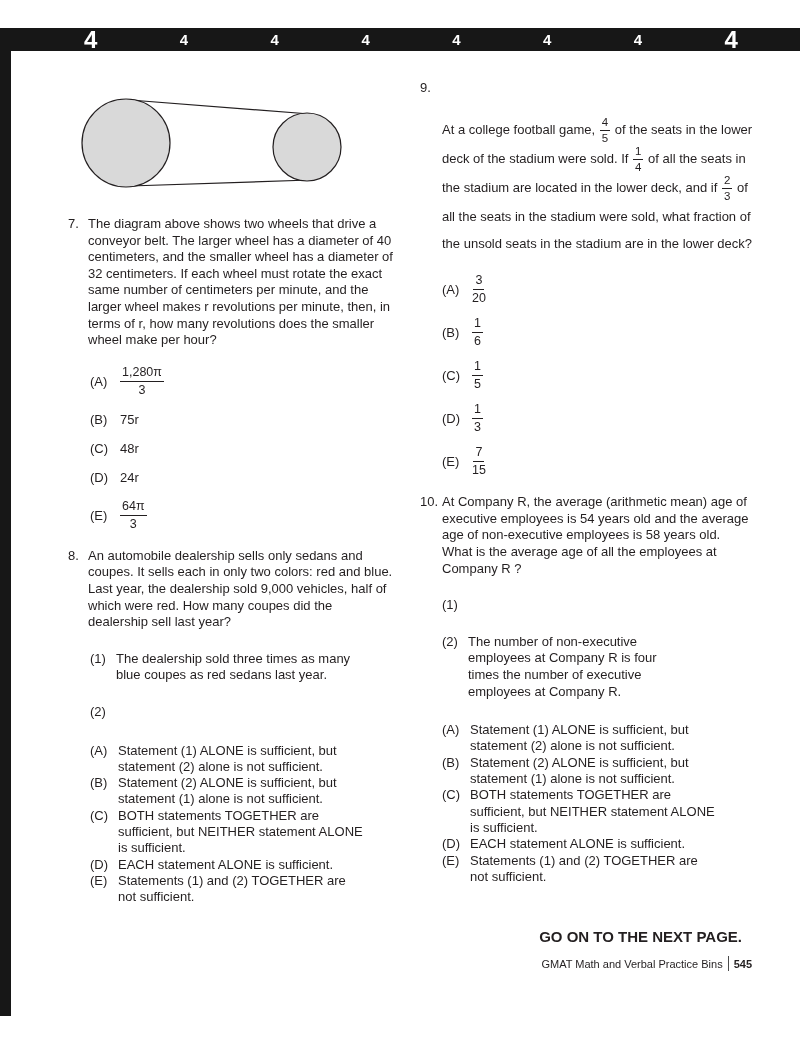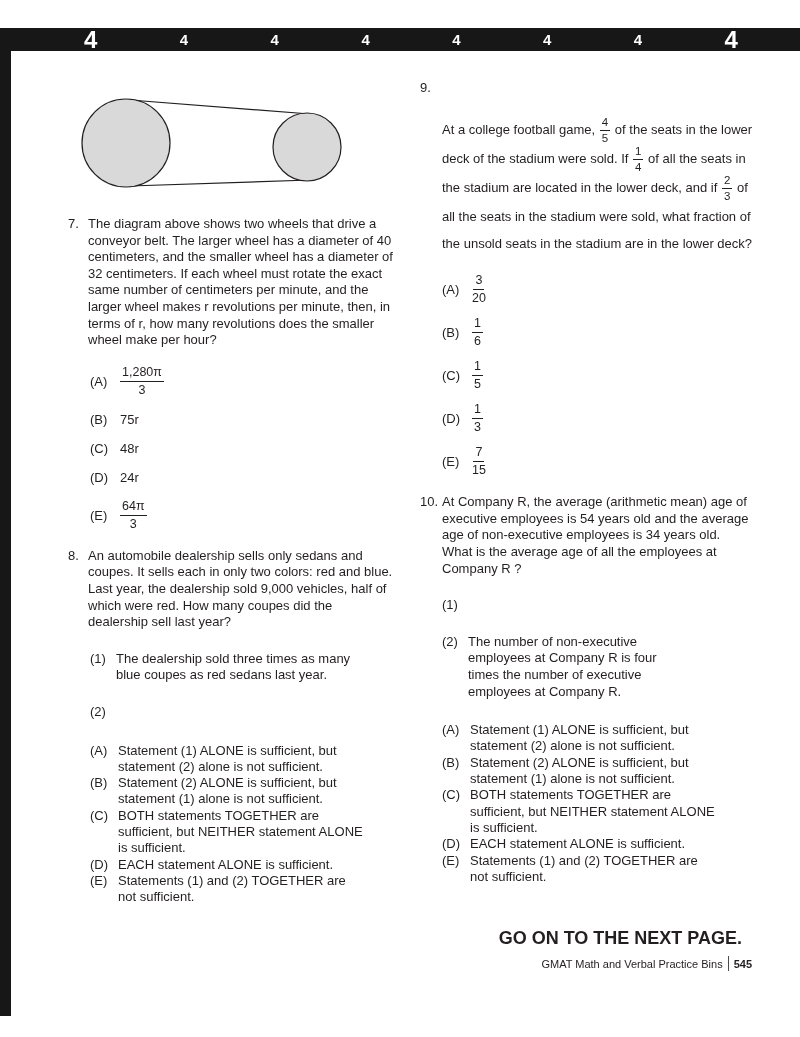--- a/index.html
+++ b/index.html
@@ -53,21 +53,21 @@
   .statement { display:flex; margin:20px 0 0 22px; font-size:13px; line-height:16.6px; }
   .statement .slabel { flex:none; width:26px; }
   .statement .stext { width:240px; }
   .statement .stext.narrow { width:212px; }
   .statements { margin-bottom:22px; }
   
   .ds-option { display:flex; margin-left:22px; font-size:13px; line-height:16.3px; }
   .ds-option .olabel { flex:none; width:28px; }
   .ds-option .otext { width:248px; }
   
-  .go-on { position:absolute; top:928px; right:58px; font-weight:bold; font-size:18px; }
+  .go-on { position:absolute; top:928px; right:58px; font-weight:bold; font-size:15px; }
   .footer { position:absolute; top:956px; right:48px; display:flex; align-items:center; gap:5px; }
   .footer .title { font-size:11px; }
   .footer .bar { width:1px; height:15px; background:#4a4a4a; }
   .footer .pnum { font-size:11px; font-weight:bold; }
 </style>
 </head>
 <body>
 
 <div class="top-bar">
   <span class="n big">4</span>
@@ -214,21 +214,21 @@
       <span class="clabel">(E)</span>
       <span class="frac">
         <span class="fnum">7</span>
         <span class="fden">15</span>
       </span>
     </div>
   </div>
 
   <div class="question">
     <span class="qnum">10.</span>
-    <div class="qtext">At Company R, the average (arithmetic mean) age of executive employees is 54 years old and the average age of non-executive employees is 34 years old. What is the average age of all the employees at Company R ?</div>
+    <div class="qtext">At Company R, the average (arithmetic mean) age of executive employees is 54 years old and the average age of non-executive employees is 58 years old. What is the average age of all the employees at Company R ?</div>
   </div>
 
   <div class="statements">
     <div class="statement">
       <span class="slabel">(1)</span>
     </div>
     <div class="statement">
       <span class="slabel">(2)</span>
       <div class="stext narrow">The number of non-executive employees at Company R is four times the number of executive employees at Company R.</div>
     </div>

